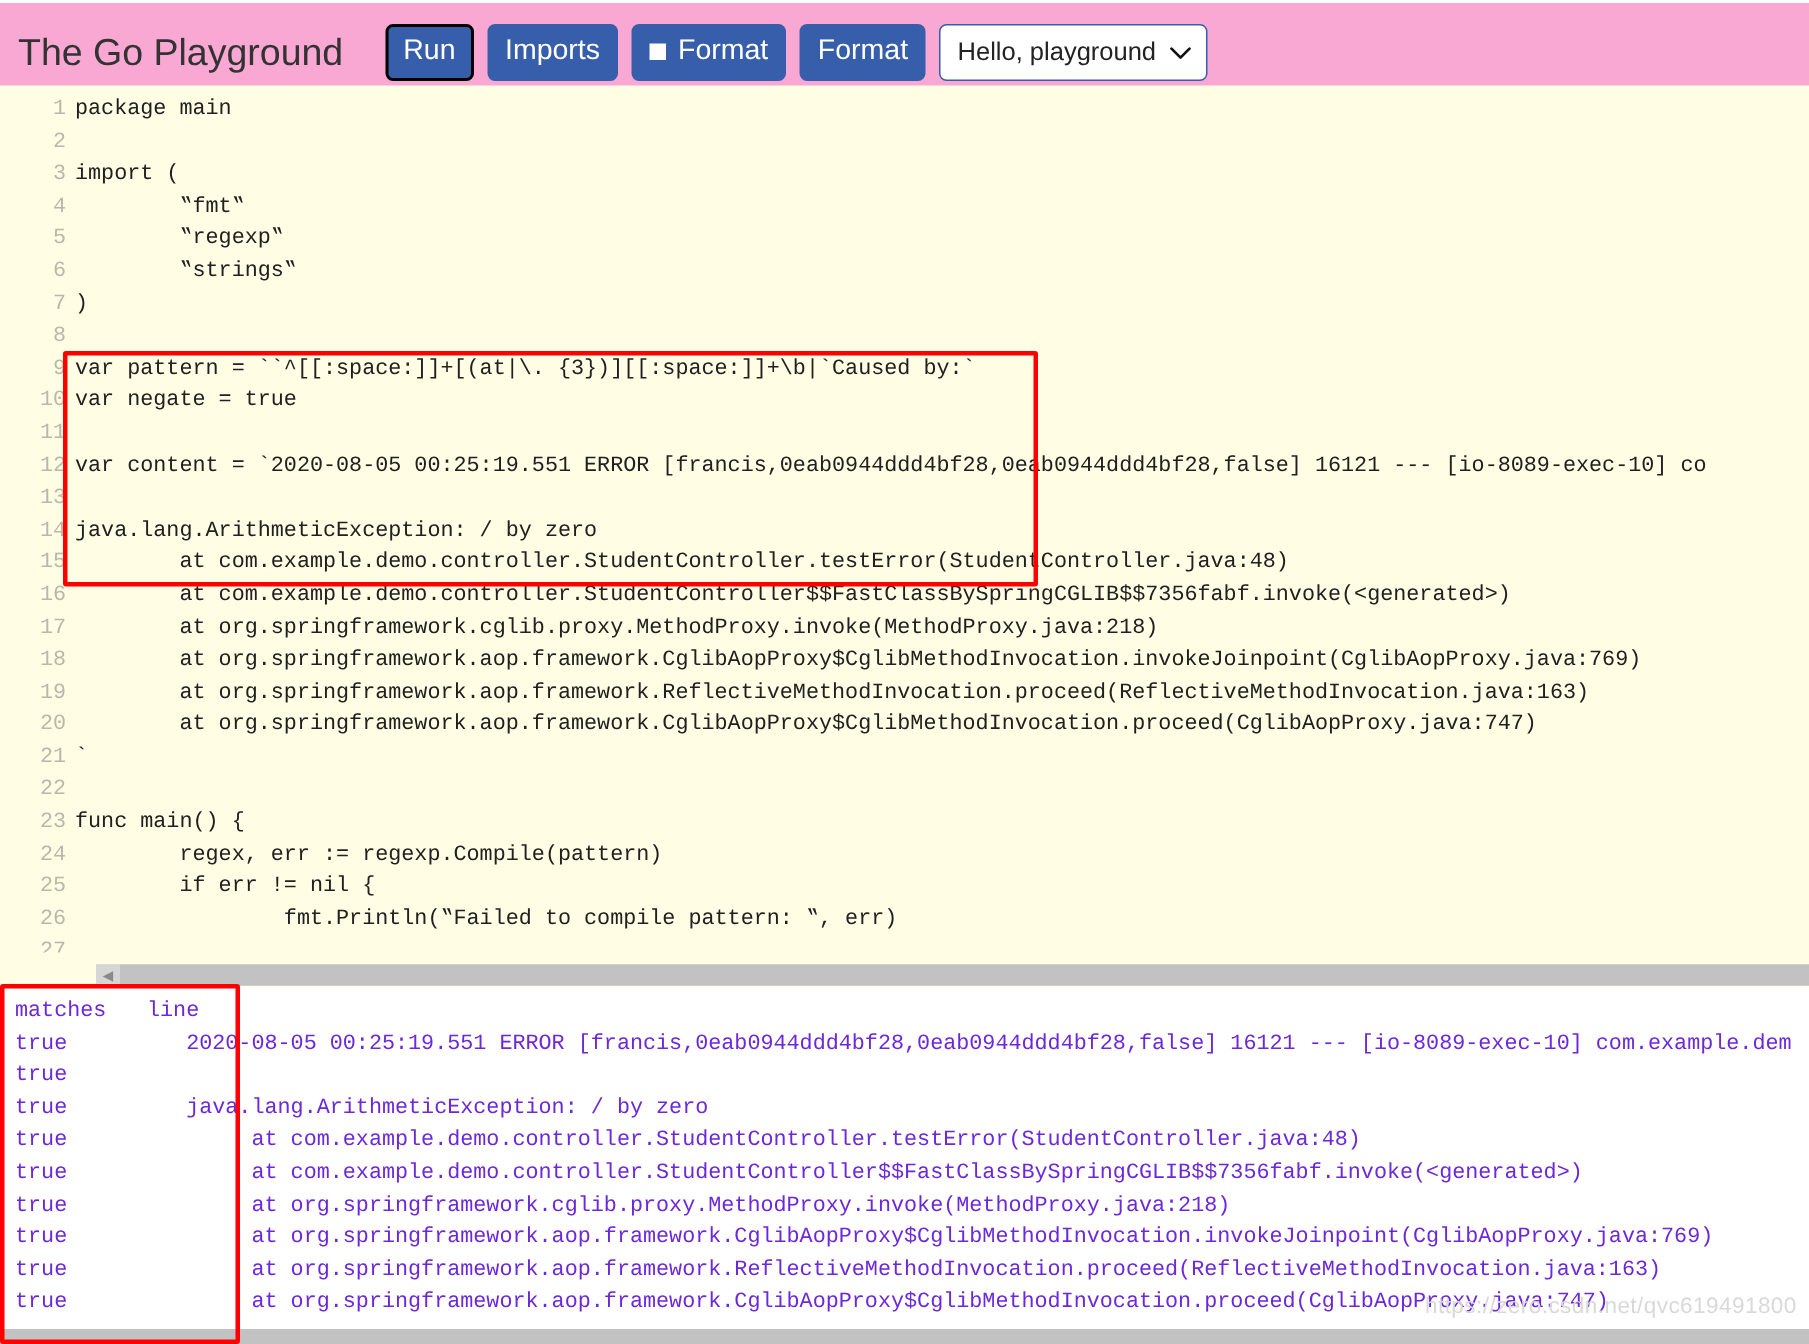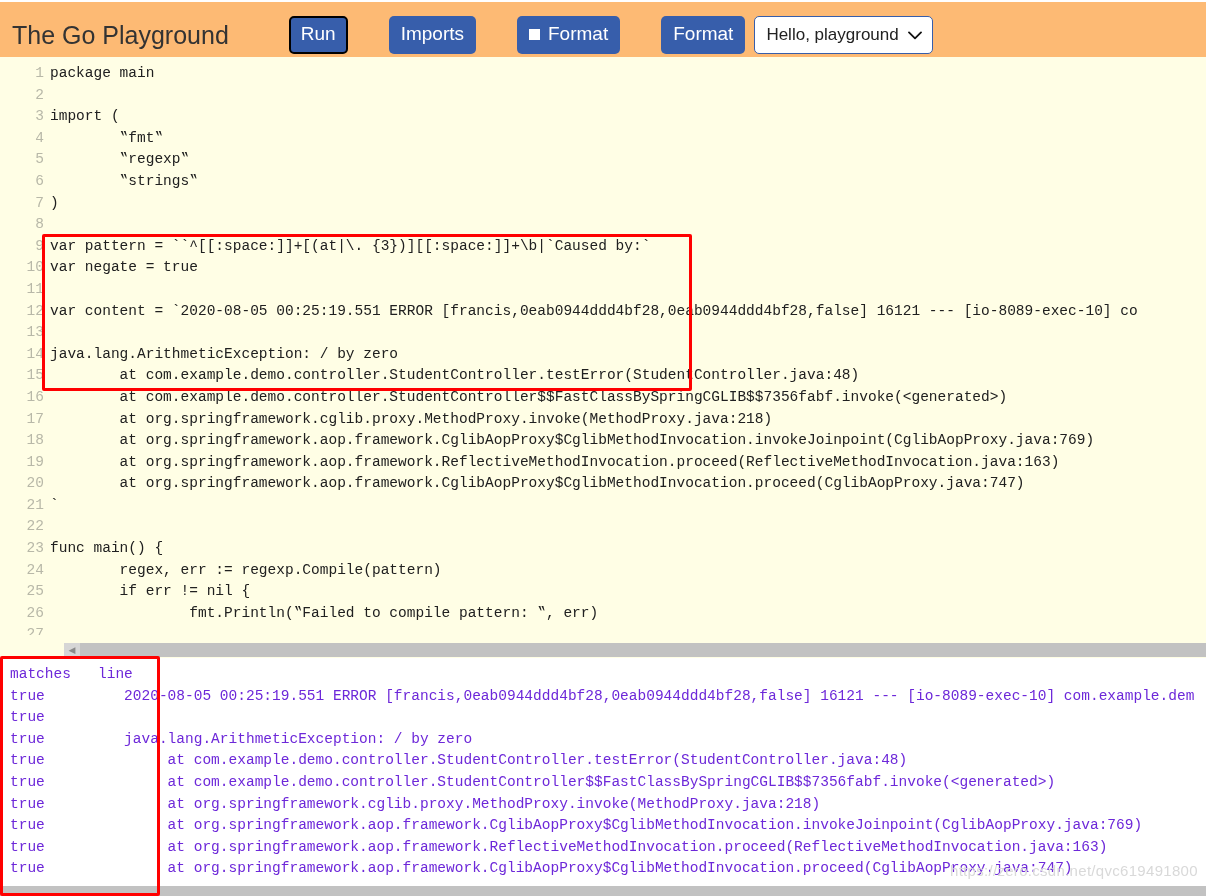--- a/index.html
+++ b/index.html
@@ -20,21 +20,21 @@
     overflow: hidden;
     background: #fffee5;
   }
 
   
   .header {
     position: absolute;
     left: 0; top: 0;
     width: 1206px;
     height: 68px;
-    background: #fdba74;
+    background: #f9a8d4;
     border-top: 2px solid #ffffff;
     box-sizing: border-box;
     display: flex;
     align-items: center;
     padding-left: 12px;
   }
   .brand {
     font-size: 25px;
     color: #333333;
     font-family: "Liberation Sans", sans-serif;
@@ -51,21 +51,20 @@
     font-family: "Liberation Sans", sans-serif;
     padding: 6px 12px 8px 12px;
     margin-right: 9px;
     cursor: pointer;
     line-height: 1.05;
     white-space: nowrap;
     height: 38px;
     box-sizing: border-box;
     display: inline-flex;
     align-items: center;
-    margin-left: 32px;
   }
   .btn.run {
     border: 2px solid #000000;
     padding: 4px 10px 6px 10px;
   }
   .btn .chk {
     display: inline-block;
     width: 11px;
     height: 11px;
     background: #ffffff;

